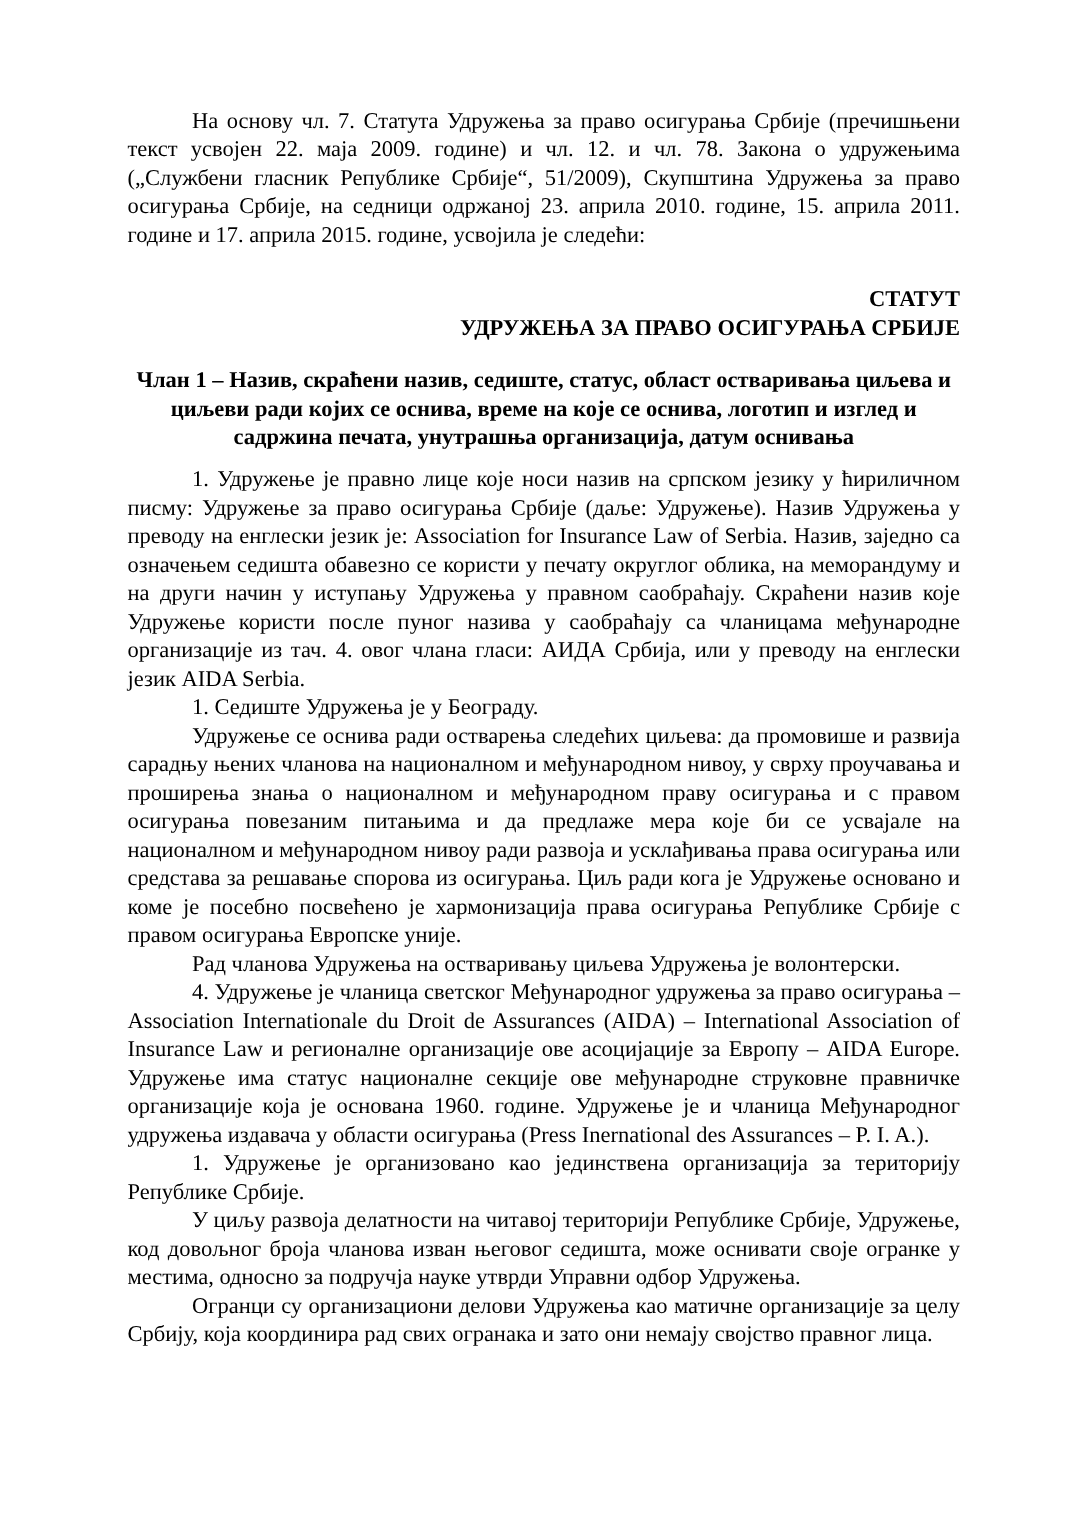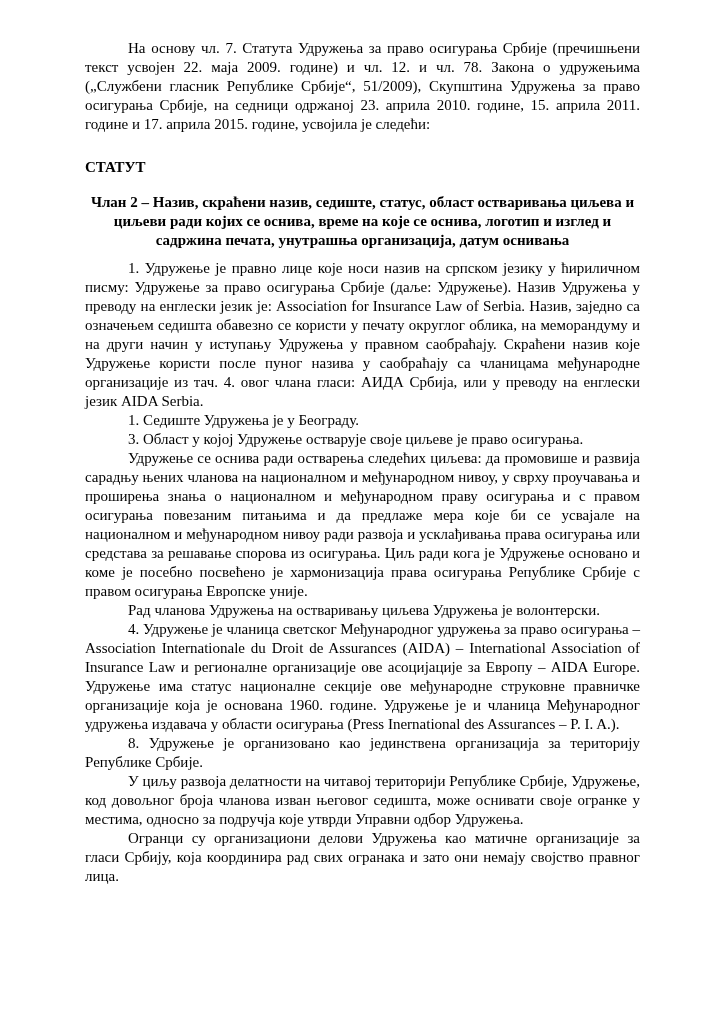--- a/index.html
+++ b/index.html
@@ -7,64 +7,64 @@
     padding: 0;
     background: #ffffff;
   }
   .page {
     position: relative;
     width: 724px;
     height: 1024px;
     margin: 0 auto;
     background: #ffffff;
     box-sizing: border-box;
-    padding: 39px 84px 0 85px;
+    padding: 72px 84px 0 85px;
     font-family: "Liberation Serif", "DejaVu Serif", serif;
     font-size: 15px;
     line-height: 19px;
     color: #000000;
     overflow: hidden;
   }
   .para {
     margin: 0;
     text-align: justify;
     text-indent: 43px;
   }
   .title-block {
     margin-top: 24px;
   }
   .doc-title {
     margin: 0;
-    text-align: left;
+    text-align: right;
     font-weight: bold;
     text-indent: 0;
   }
   .article-heading {
     margin: 16px 0 9px 0;
     text-align: center;
     font-weight: bold;
     text-indent: 0;
   }
 </style>
 </head>
 <body>
 
 <div class="page">
 
   <p class="para">На основу чл. 7. Статута Удружења за право осигурања Србије (пречишњени текст усвојен 22. маја 2009. године) и чл. 12. и чл. 78. Закона о удружењима („Службени гласник Републике Србије“, 51/2009), Скупштина Удружења за право осигурања Србије, на седници одржаној 23. априла 2010. године, 15. априла 2011. године и 17. априла 2015. године, усвојила је следећи:</p>
 
   <div class="title-block">
     <p class="doc-title">СТАТУТ</p>
+    <p class="doc-title">УДРУЖЕЊА ЗА ПРАВО ОСИГУРАЊА СРБИЈЕ</p>
   </div>
 
-  <p class="article-heading">Члан 2 – Назив, скраћени назив, седиште, статус, област остваривања циљева и циљеви ради којих се оснива, време на које се оснива, логотип и изглед и садржина печата, унутрашња организација, датум оснивања</p>
+  <p class="article-heading">Члан 1 – Назив, скраћени назив, седиште, статус, област остваривања циљева и циљеви ради којих се оснива, време на које се оснива, логотип и изглед и садржина печата, унутрашња организација, датум оснивања</p>
 
   <p class="para">1. Удружење је правно лице које носи назив на српском језику у ћириличном писму: Удружење за право осигурања Србије (даље: Удружење). Назив Удружења у преводу на енглески језик је: Association for Insurance Law of Serbia. Назив, заједно са означењем седишта обавезно се користи у печату округлог облика, на меморандуму и на други начин у иступању Удружења у правном саобраћају. Скраћени назив које Удружење користи после пуног назива у саобраћају са чланицама међународне организације из тач. 4. овог члана гласи: АИДА Србија, или у преводу на енглески језик AIDA Serbia.</p>
   <p class="para">1. Седиште Удружења је у Београду.</p>
-  <p class="para">3. Област у којој Удружење остварује своје циљеве је право осигурања.</p>
   <p class="para">Удружење се оснива ради остварења следећих циљева: да промовише и развија сарадњу њених чланова на националном и међународном нивоу, у сврху проучавања и проширења знања о националном и међународном праву осигурања и с правом осигурања повезаним питањима и да предлаже мера које би се усвајале на националном и међународном нивоу ради развоја и усклађивања права осигурања или средстава за решавање спорова из осигурања. Циљ ради кога је Удружење основано и коме је посебно посвећено је хармонизација права осигурања Републике Србије с правом осигурања Европске уније.</p>
   <p class="para">Рад чланова Удружења на остваривању циљева Удружења је волонтерски.</p>
   <p class="para">4. Удружење је чланица светског Међународног удружења за право осигурања – Association Internationale du Droit de Assurances (AIDA) – International Association of Insurance Law и регионалне организације ове асоцијације за Европу – AIDA Europe. Удружење има статус националне секције ове међународне струковне правничке организације која је основана 1960. године. Удружење је и чланица Међународног удружења издавача у области осигурања (Press Inernational des Assurances – P. I. A.).</p>
-  <p class="para">8. Удружење је организовано као јединствена организација за територију Републике Србије.</p>
-  <p class="para">У циљу развоја делатности на читавој територији Републике Србије, Удружење, код довољног броја чланова изван његовог седишта, може оснивати своје огранке у местима, односно за подручја које утврди Управни одбор Удружења.</p>
-  <p class="para">Огранци су организациони делови Удружења као матичне организације за гласи Србију, која координира рад свих огранака и зато они немају својство правног лица.</p>
+  <p class="para">1. Удружење је организовано као јединствена организација за територију Републике Србије.</p>
+  <p class="para">У циљу развоја делатности на читавој територији Републике Србије, Удружење, код довољног броја чланова изван његовог седишта, може оснивати своје огранке у местима, односно за подручја науке утврди Управни одбор Удружења.</p>
+  <p class="para">Огранци су организациони делови Удружења као матичне организације за целу Србију, која координира рад свих огранака и зато они немају својство правног лица.</p>
 
 </div>
 
 </body></html>

